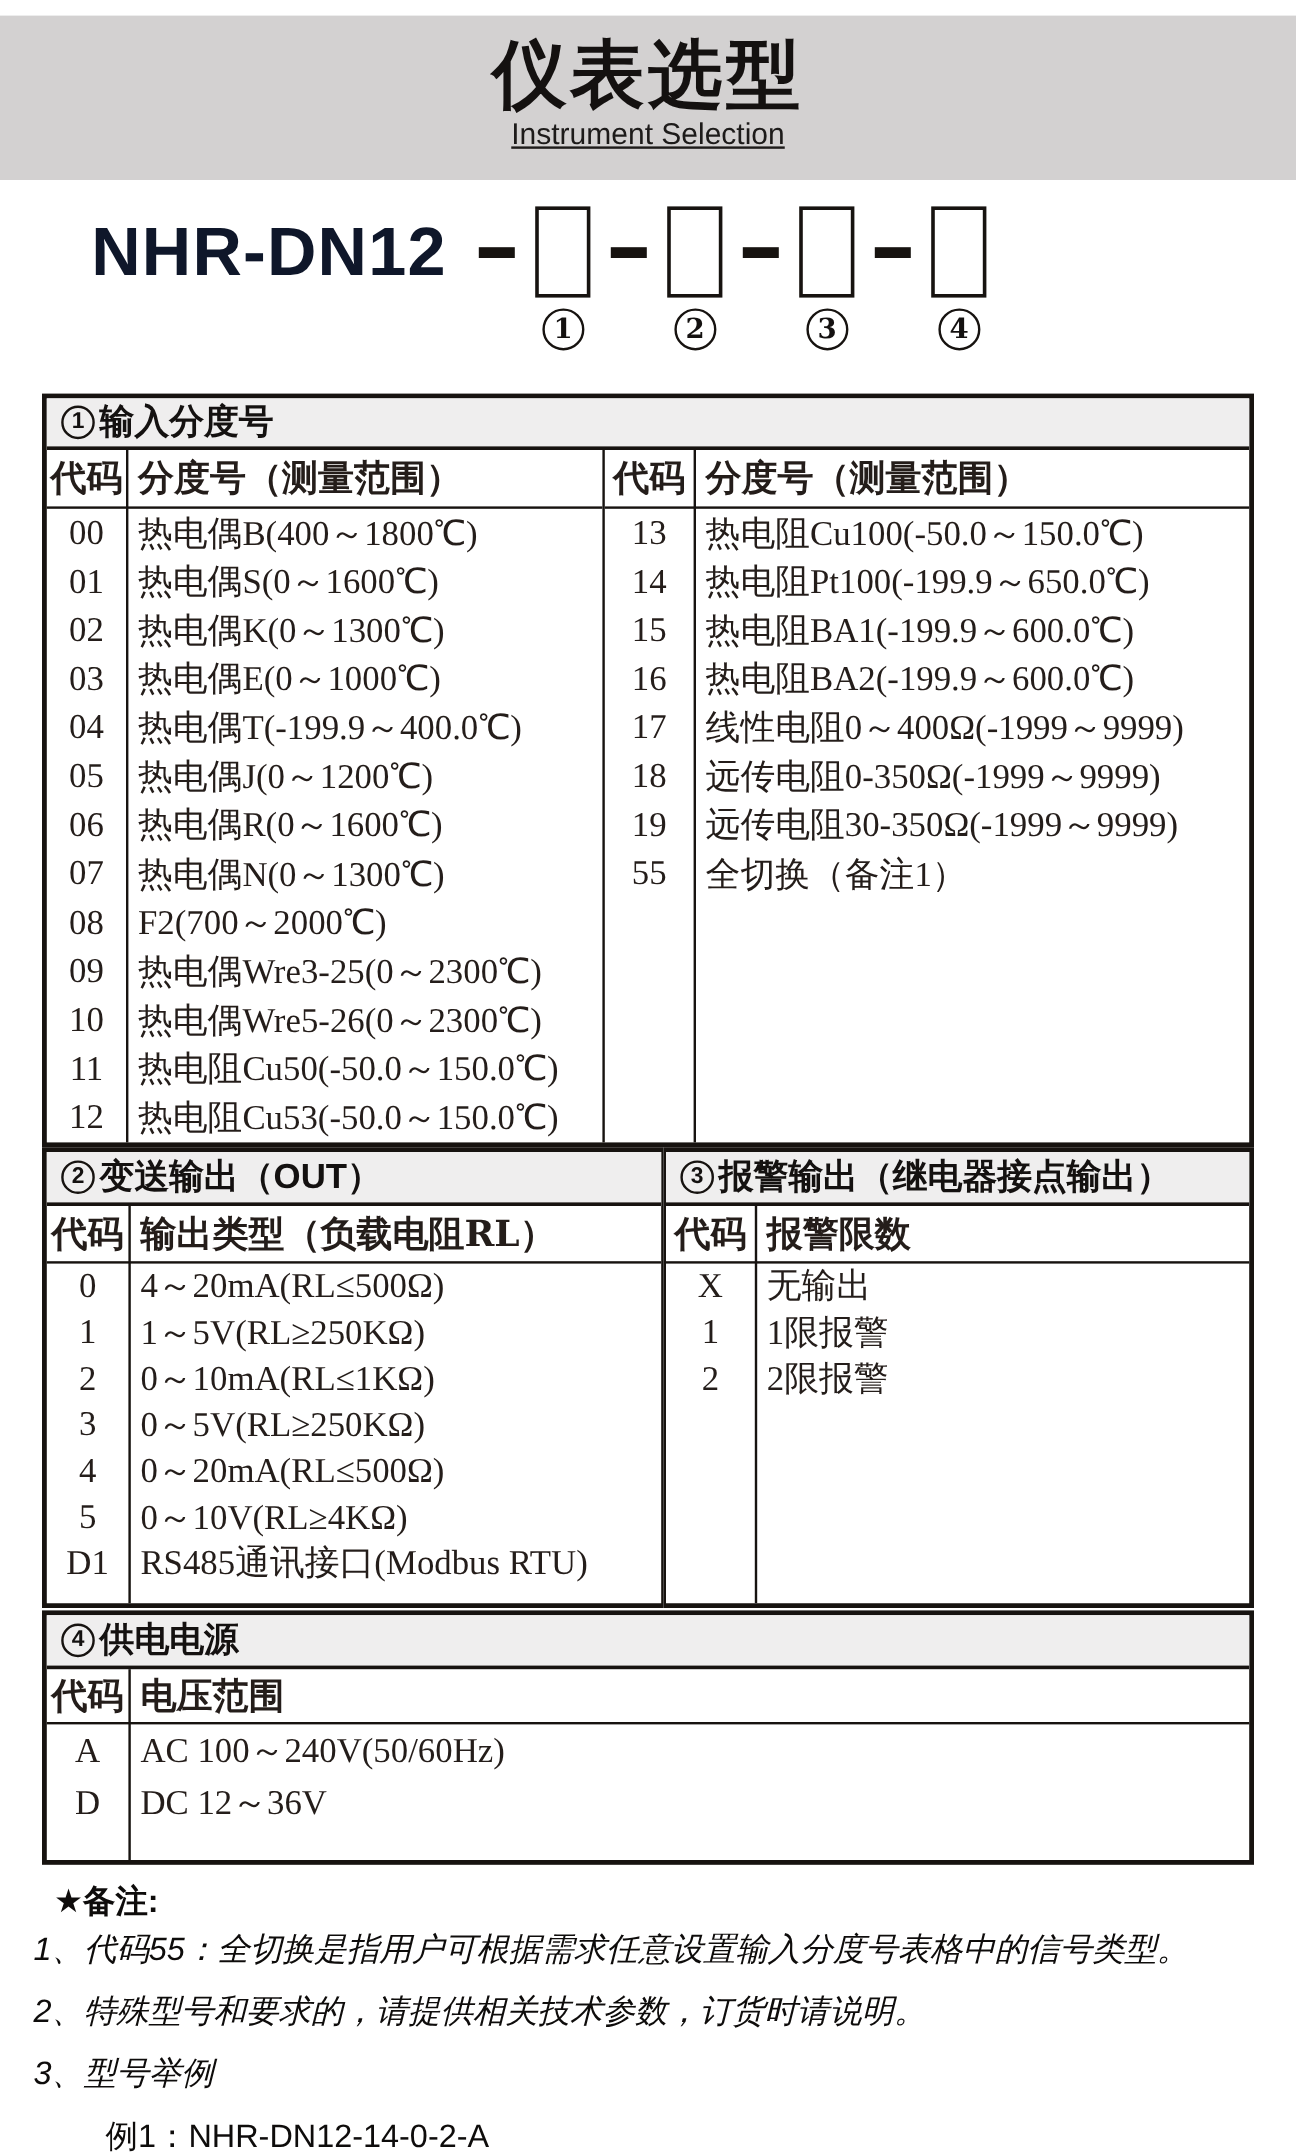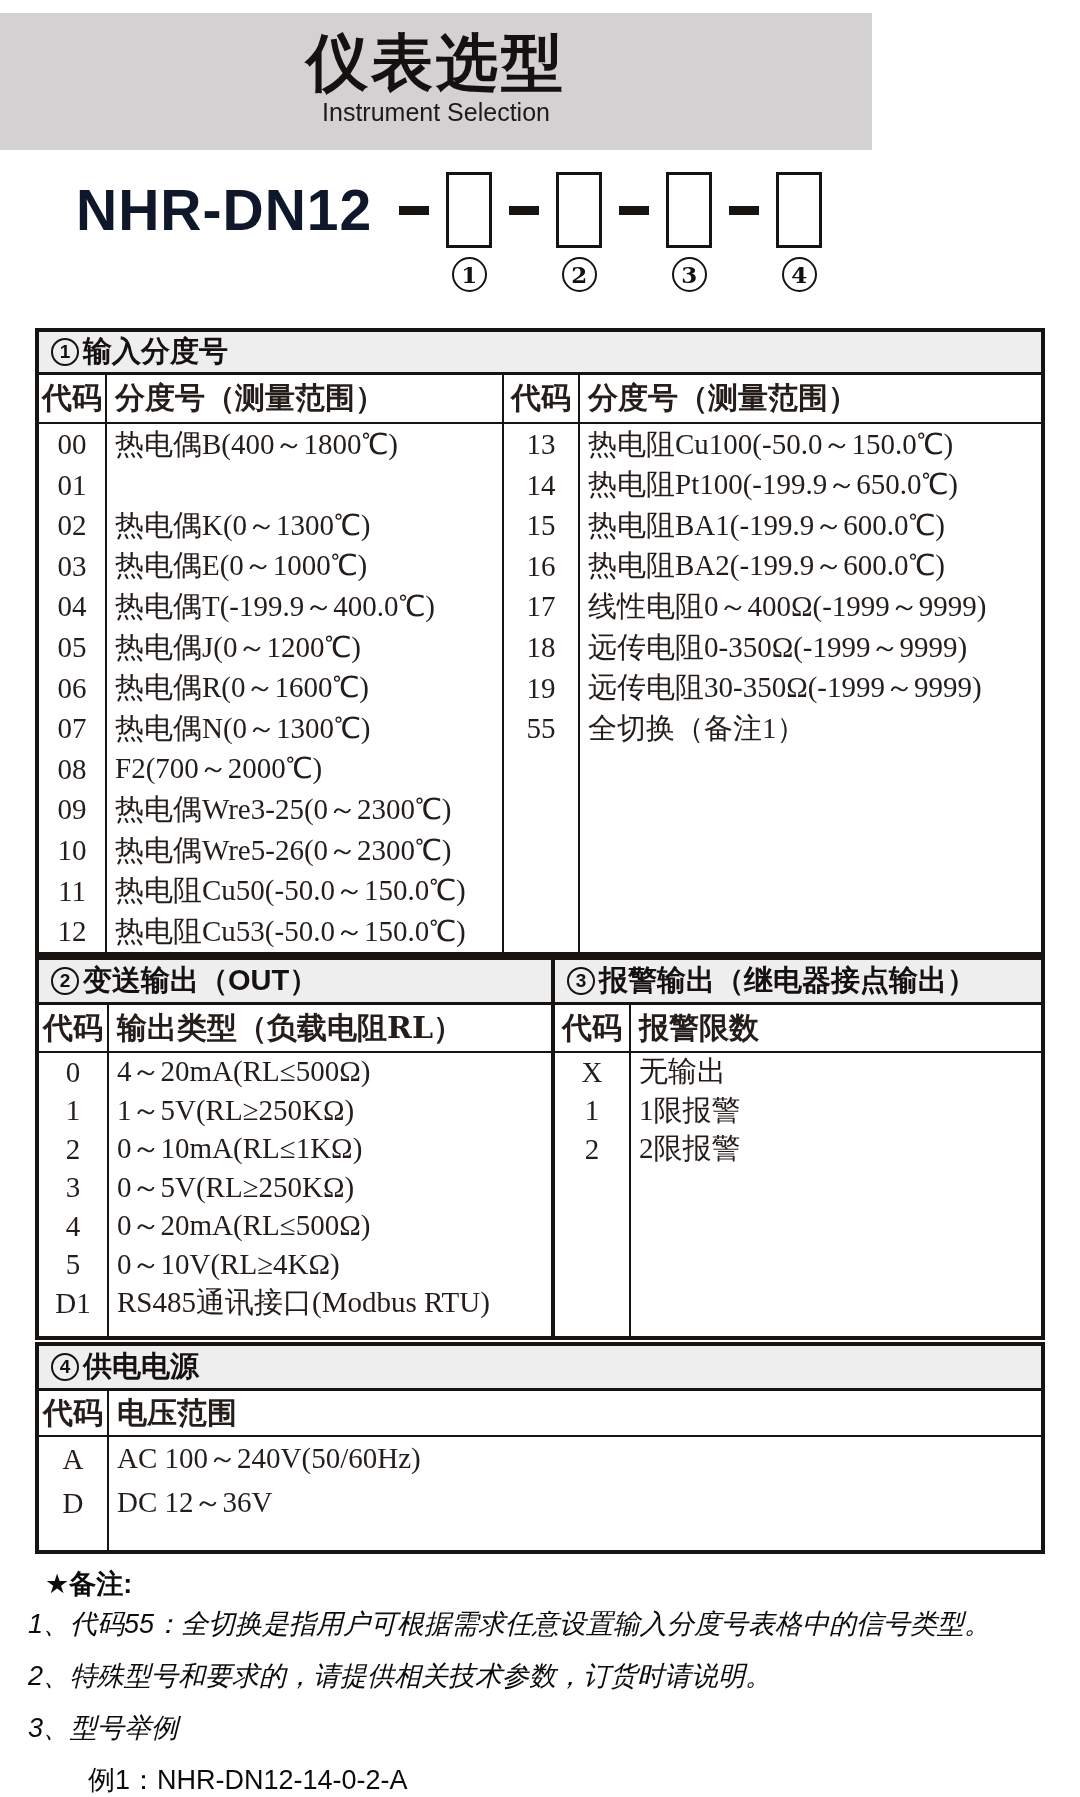--- a/index.html
+++ b/index.html
@@ -3,30 +3,30 @@
 <meta charset="utf-8">
 <style>
   html,body{margin:0;padding:0;}
   body{
     width:1080px;height:1797px;position:relative;background:#ffffff;
     color:#241d1a;font-family:"DejaVu Serif",serif;
     -webkit-font-smoothing:antialiased;
   }
   
   .title-band{
-    position:absolute;left:0;top:13px;width:872px;height:137px;
+    position:absolute;left:0;top:13px;width:1080px;height:137px;
     background:#d3d1d1;text-align:center;
   }
   .title-zh{
     margin:16px 0 0 0;font-family:"Liberation Sans","DejaVu Sans",sans-serif;
     font-weight:bold;font-size:62px;line-height:68px;letter-spacing:3px;color:#141110;
   }
   .title-en{
     margin-top:0px;font-family:"Liberation Sans","DejaVu Sans",sans-serif;
-    font-size:25px;line-height:30px;color:#1d1b1a;
+    font-size:25px;line-height:30px;color:#1d1b1a;text-decoration:underline;
   }
   
   .model{position:absolute;left:76px;top:172px;display:flex;align-items:flex-start;}
   .model-prefix{
     font-family:"Liberation Sans","DejaVu Sans",sans-serif;font-weight:bold;
     font-size:57px;height:76px;display:flex;align-items:center;letter-spacing:1px;
     color:#0f172a;margin-right:10px;
   }
   .dash{width:30px;height:9px;background:#171310;margin:34px 17px 0 17px;}
   .boxgroup{display:flex;flex-direction:column;align-items:center;}
@@ -143,20 +143,21 @@
       </div>
       <div class="rows">
 
           <div class="row">
             <div class="code-c">00</div>
             <div class="desc-c">热电偶B(400～1800℃)</div>
           </div>
 
           <div class="row">
             <div class="code-c">01</div>
+            <div class="desc-c">热电偶S(0～1600℃)</div>
           </div>
 
           <div class="row">
             <div class="code-c">02</div>
             <div class="desc-c">热电偶K(0～1300℃)</div>
           </div>
 
           <div class="row">
             <div class="code-c">03</div>
             <div class="desc-c">热电偶E(0～1000℃)</div>

